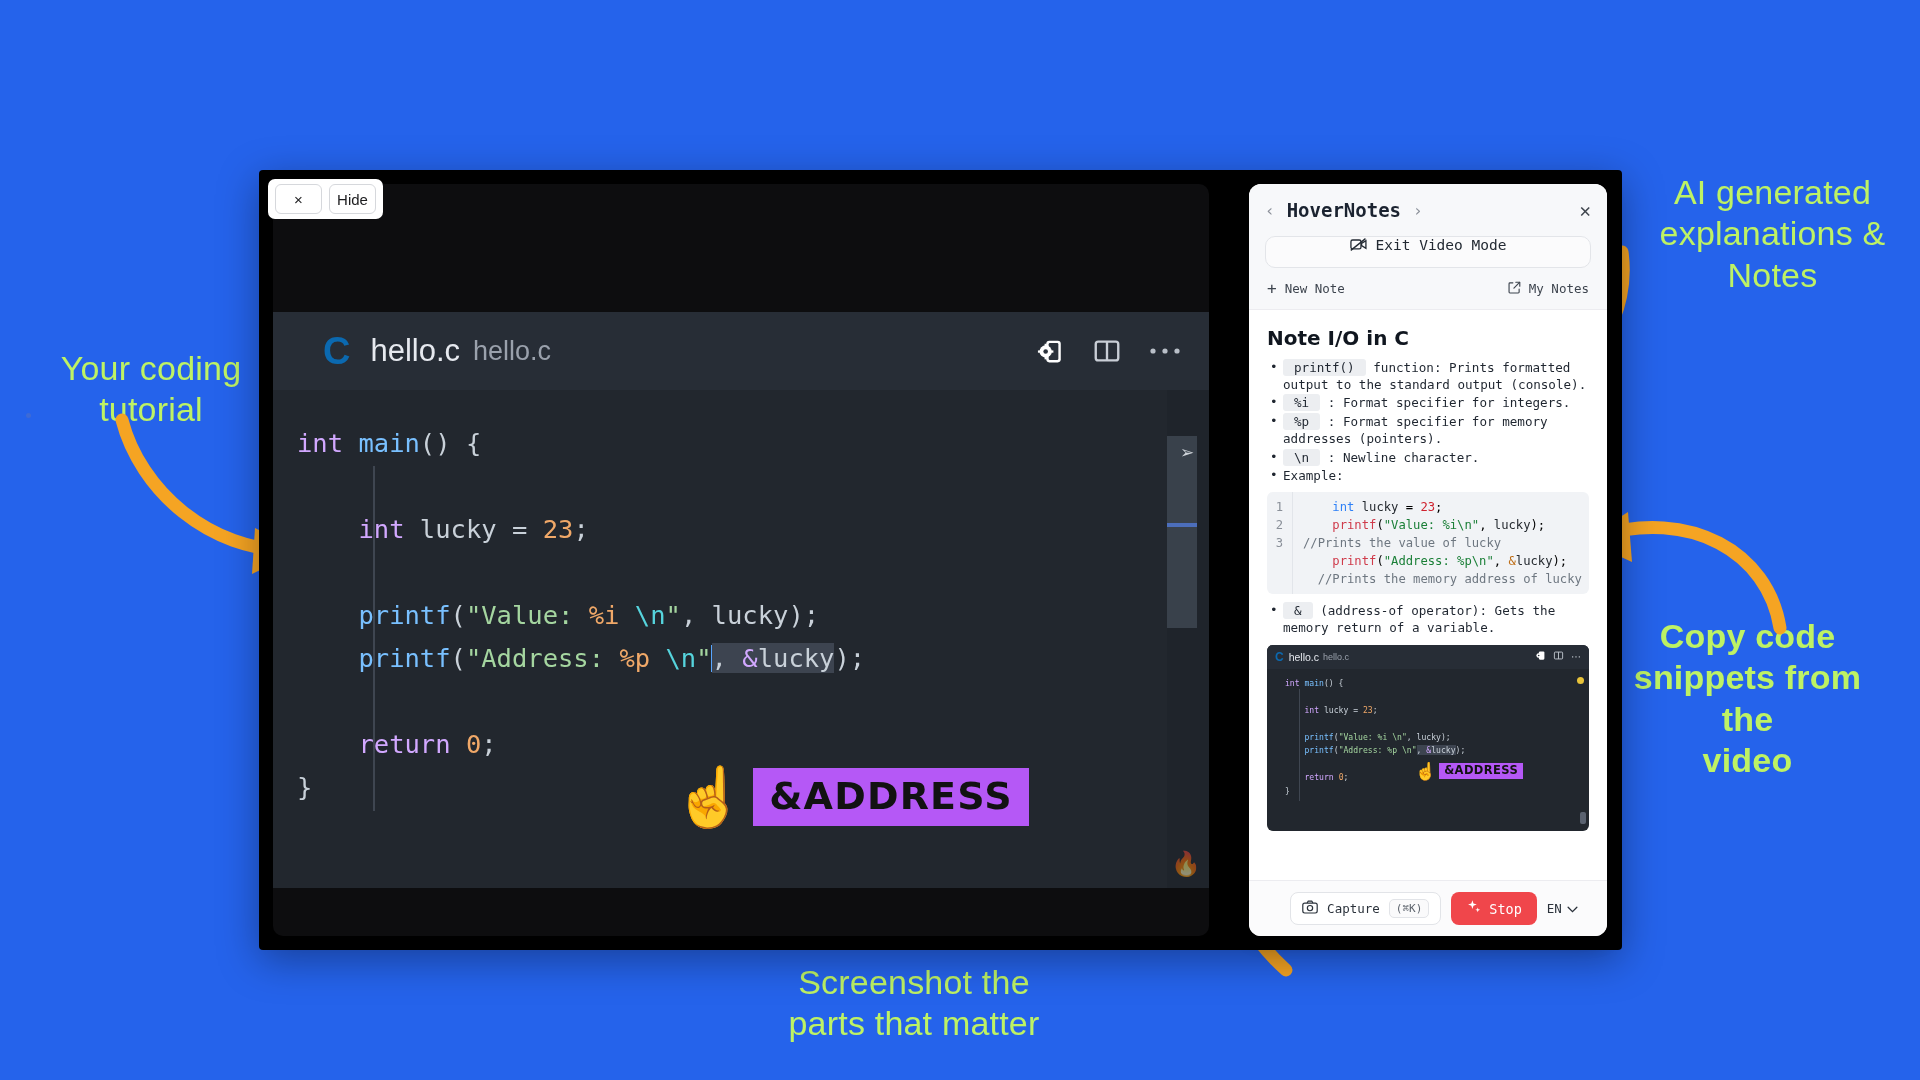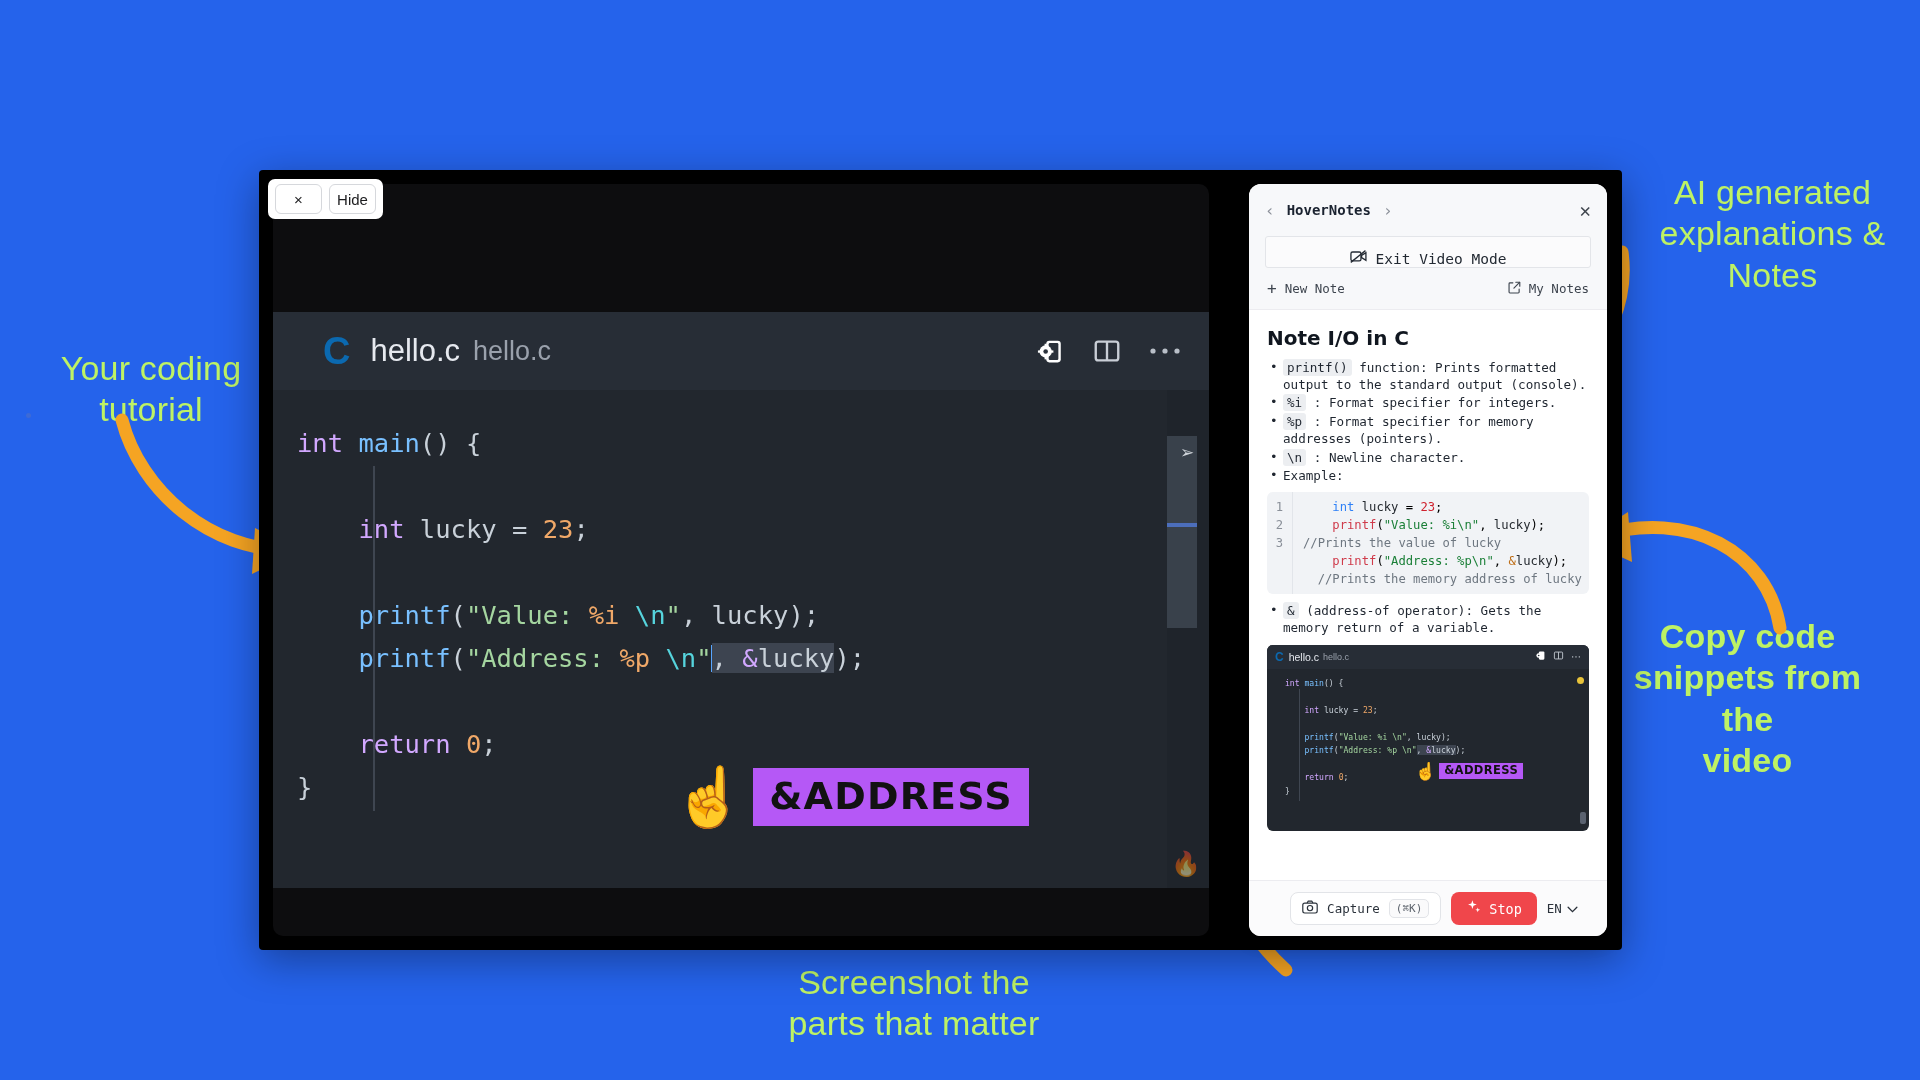--- a/index.html
+++ b/index.html
@@ -184,33 +184,33 @@
     padding: 12px 16px 0;
     border-bottom: 1px solid #ececf0;
   }
   #notes-titlerow {
     display: flex; align-items: center; gap: 12px;
     font-family: "DejaVu Sans Mono", monospace;
     height: 28px;
   }
   .chev { color: #8b9099; font-size: 16px; cursor: pointer; }
   #notes-title {
-    color: #1b2330; font-weight: bold; font-size: 14px;
+    color: #1b2330; font-weight: bold; font-size: 19px;
     font-family: "DejaVu Sans Mono", monospace;
   }
   #notes-close {
     margin-left: auto; color: #41474f; font-size: 19px; cursor: pointer;
   }
   #exit-video-btn {
     margin-top: 12px;
     height: 32px;
     border: 1px solid #e3e5e9;
-    border-radius: 3px;
+    border-radius: 10px;
     background: #fbfbfc;
-    display: flex; align-items: flex-end; justify-content: center; gap: 9px;
+    display: flex; align-items: flex-start; justify-content: center; gap: 9px;
     cursor: pointer;
     font-family: "DejaVu Sans Mono", monospace;
     font-size: 14.5px; color: #232a33;
   }
   #notes-actions {
     display: flex; align-items: center;
     padding: 11px 2px 11px;
     font-family: "DejaVu Sans Mono", monospace;
     font-size: 12.5px; color: #3d444e;
   }
@@ -232,21 +232,21 @@
     position: relative;
     padding-left: 16px;
     font-family: "DejaVu Sans Mono", monospace;
     font-size: 12.6px; line-height: 1.33;
     color: #1f2630; margin-bottom: 2px;
   }
   #note-list li::before {
     content: "•"; position: absolute; left: 3px; top: -1px; color: #1f2630;
   }
   code.inline {
-    background: #eceef1; border-radius: 3px; padding: 1px 4px;
+    background: #eceef1; border-radius: 3px; padding: 1px 11px;
     font-family: "DejaVu Sans Mono", monospace;
   }
 
   
   #note-code {
     background: #f1f3f6;
     border-radius: 6px;
     margin: 7px 0 9px;
     display: flex;
     font-family: "DejaVu Sans Mono", monospace;

